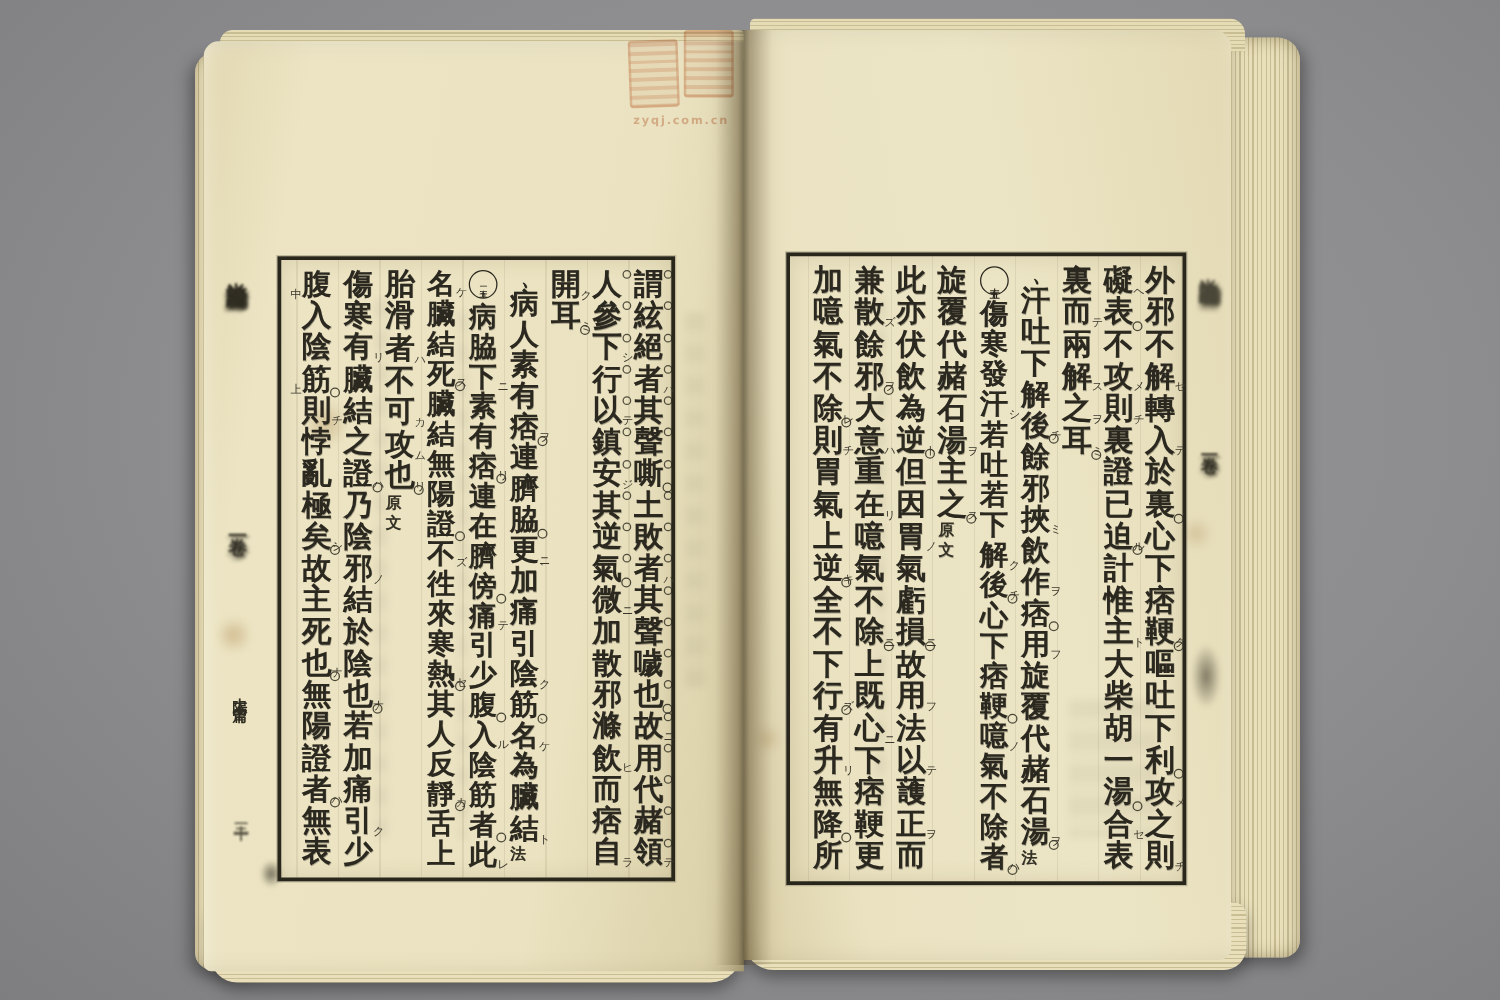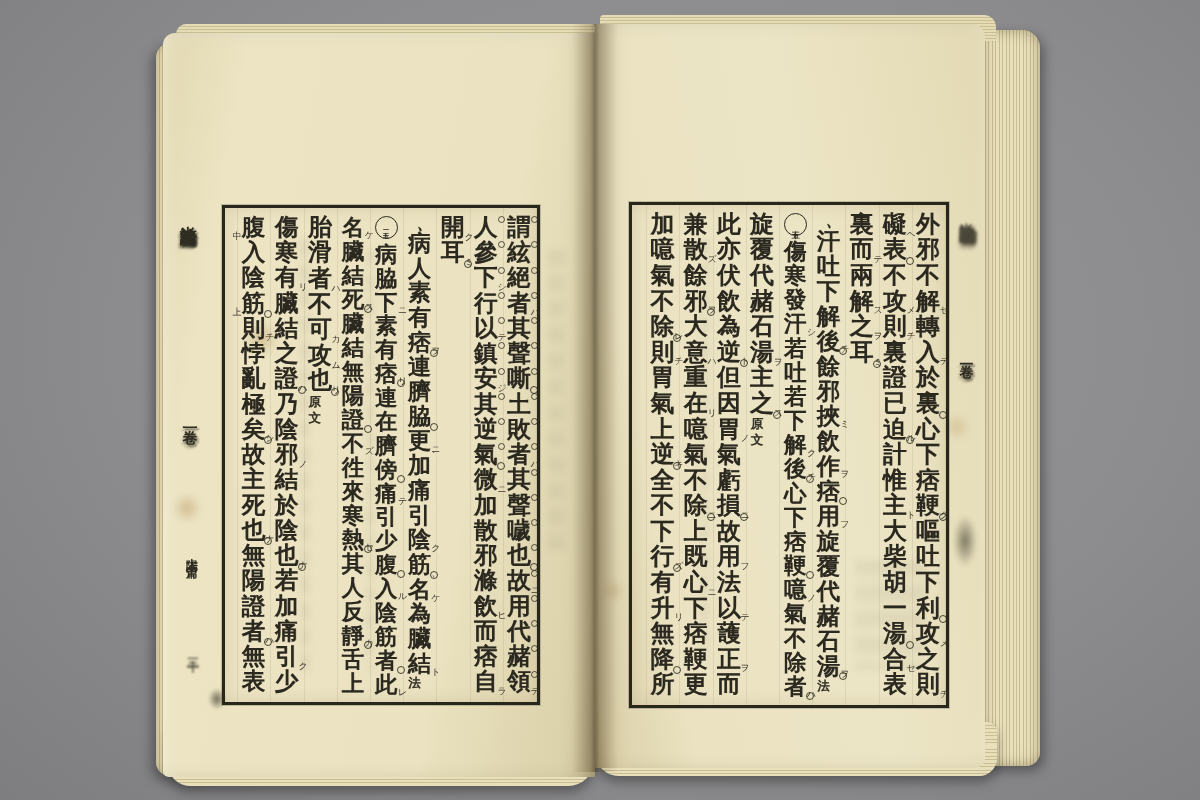--- a/index.html
+++ b/index.html
@@ -1198,14 +1198,19 @@
 
   <div class="spine-label sl-blur1" style="left:178px;top:212px;font-size:17px;">尚論篇</div>
   <div class="spine-label sl-blur1" style="left:180px;top:418px;font-size:15px;">卷一</div>
   <div class="spine-label" style="left:183px;top:548px;font-size:12px;letter-spacing:3px;">太陽中篇</div>
   <div class="spine-label" style="left:184px;top:648px;font-size:12px;filter:blur(.8px);opacity:.8;">三十</div>
 
   <div class="spine-label sl-blur2" style="left:956px;top:210px;font-size:16px;">尚論篇</div>
   <div class="spine-label sl-blur1" style="left:958px;top:354px;font-size:14px;">卷一</div>
   <div class="smudge" style="left:953px;top:515px;width:24px;height:52px;"></div>
 
+  <div class="watermark">
+    <div class="seal seal-a"></div>
+    <div class="seal seal-b"></div>
+    <div class="wm-url">zyqj.com.cn</div>
+  </div>
 
 </div>
 
 </body></html>

